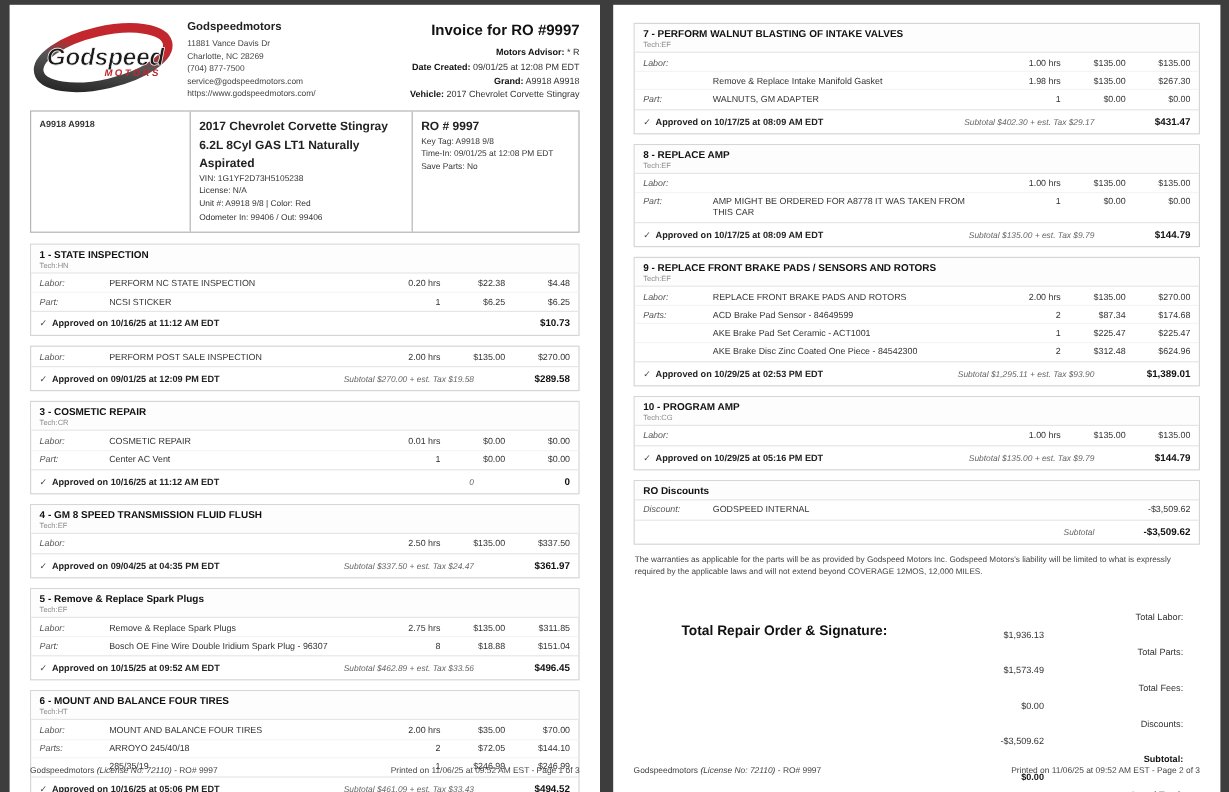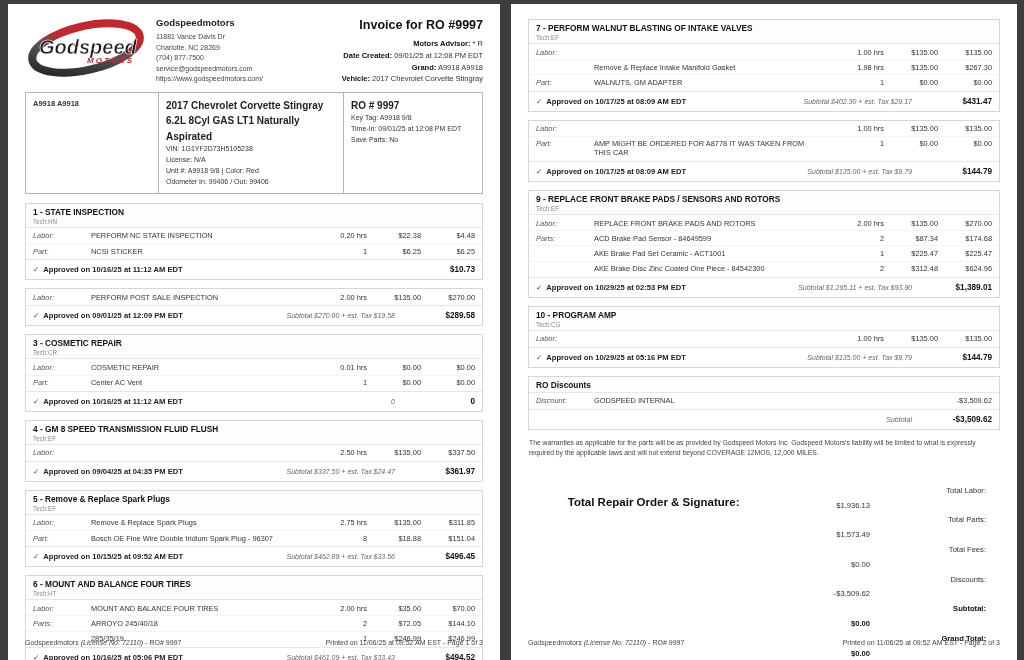--- a/index.html
+++ b/index.html
@@ -345,20 +345,24 @@
 </div>
     <div class="job-approved">
       <span class="approved-check">✓</span>
       <span class="approved-text">Approved on 10/17/25 at 08:09 AM EDT</span>
       <span class="subtotal-note">Subtotal $402.30 + est. Tax $29.17</span>
       <span class="job-total">$431.47</span>
     </div>
   </div>
 
   <div class="job-section">
+    <div class="job-header">
+      <div class="job-title">8 - REPLACE AMP</div>
+      <div class="job-tech">Tech:EF</div>
+    </div>
     <div class="job-rows">
   <div class="job-row">
     <div class="row-label">Labor:</div>
     <div class="row-desc"></div>
     <div class="row-qty">1.00 hrs</div>
     <div class="row-rate">$135.00</div>
     <div class="row-amount">$135.00</div>
   </div>
 
   <div class="job-row">

